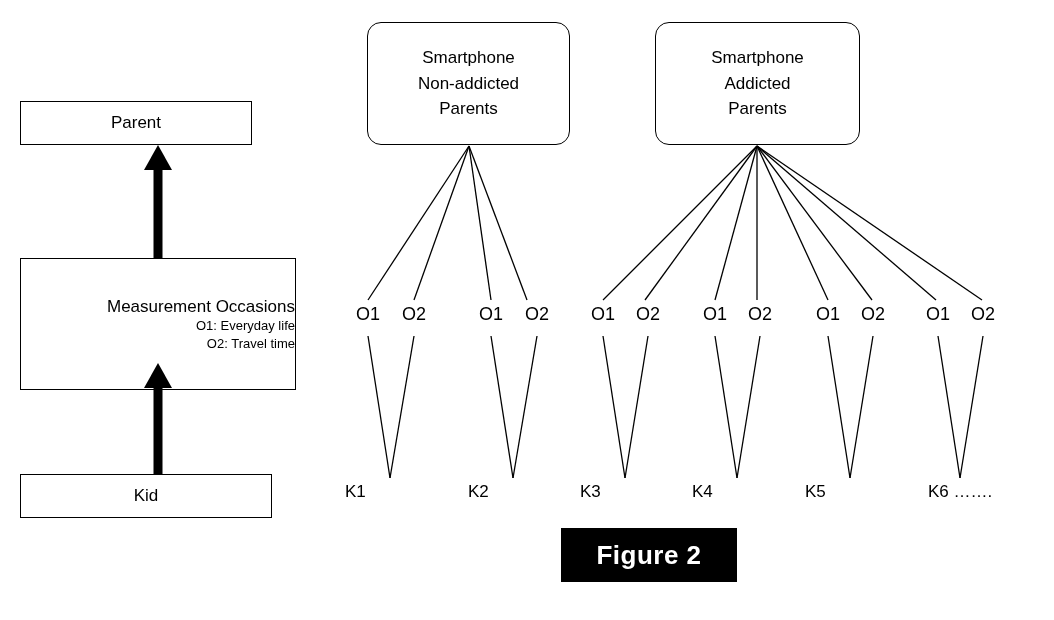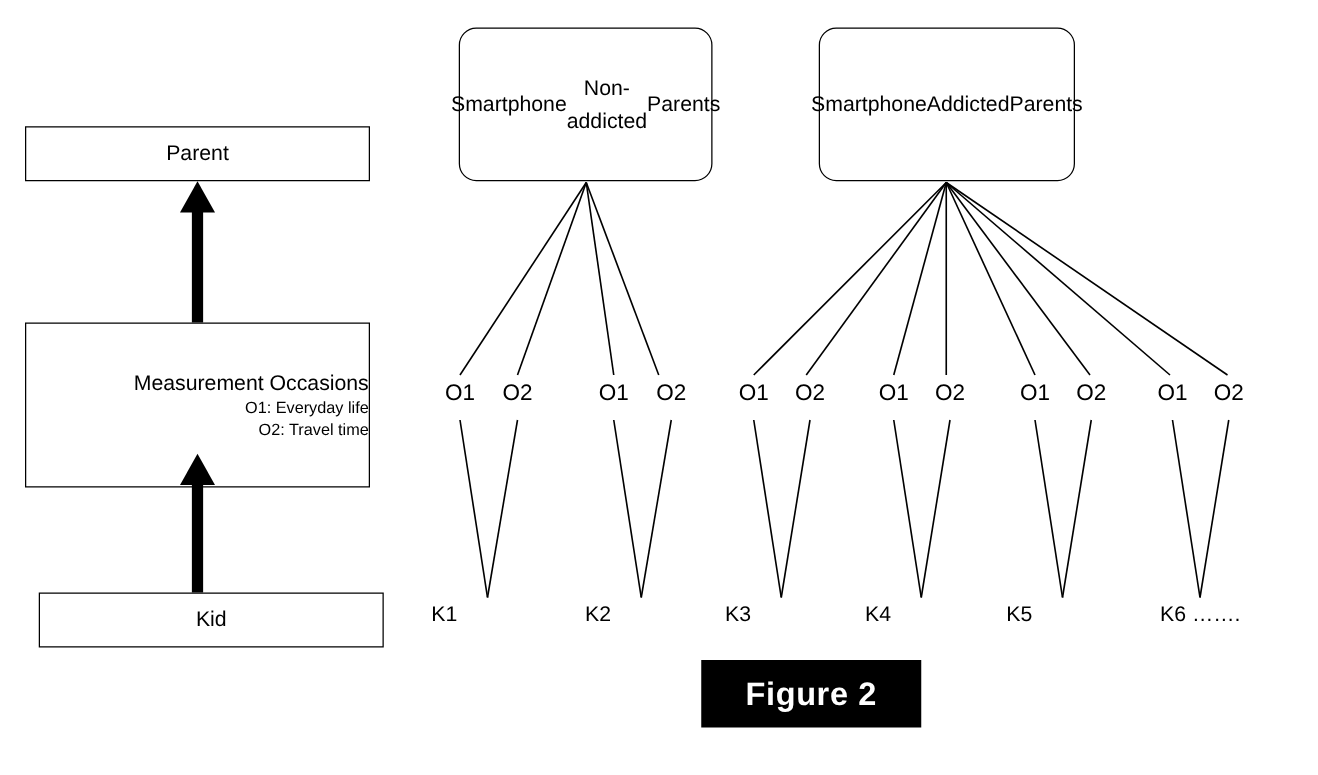--- a/index.html
+++ b/index.html
@@ -32,33 +32,33 @@
     text-align: center;
   }
   .lbox .main {
     font-size: 17px;
     line-height: 1.25;
   }
   .lbox .sub {
     font-size: 13px;
     line-height: 1.35;
   }
-  #box-parent { left: 20px; top: 101px; width: 276px; height: 44px; }
+  #box-parent { left: 20px; top: 101px; width: 232px; height: 44px; }
   #box-measure { left: 20px; top: 258px; width: 276px; height: 132px; align-items: flex-end; }
-  #box-kid { left: 31px; top: 474px; width: 276px; height: 44px; }
+  #box-kid { left: 20px; top: 474px; width: 252px; height: 44px; }
 
   
   .group-box {
     position: absolute;
     box-sizing: border-box;
     border: 1.5px solid #000;
     border-radius: 14px;
     background: #fff;
     display: flex;
-    flex-direction: row;
+    flex-direction: column;
     align-items: center;
     justify-content: center;
     text-align: center;
     font-size: 17px;
     line-height: 1.5;
   }
   .group-box .bold { font-weight: normal; }
 
   #group-nonaddicted { left: 367px; top: 22px; width: 203px; height: 123px; }
   #group-addicted { left: 655px; top: 22px; width: 205px; height: 123px; }

